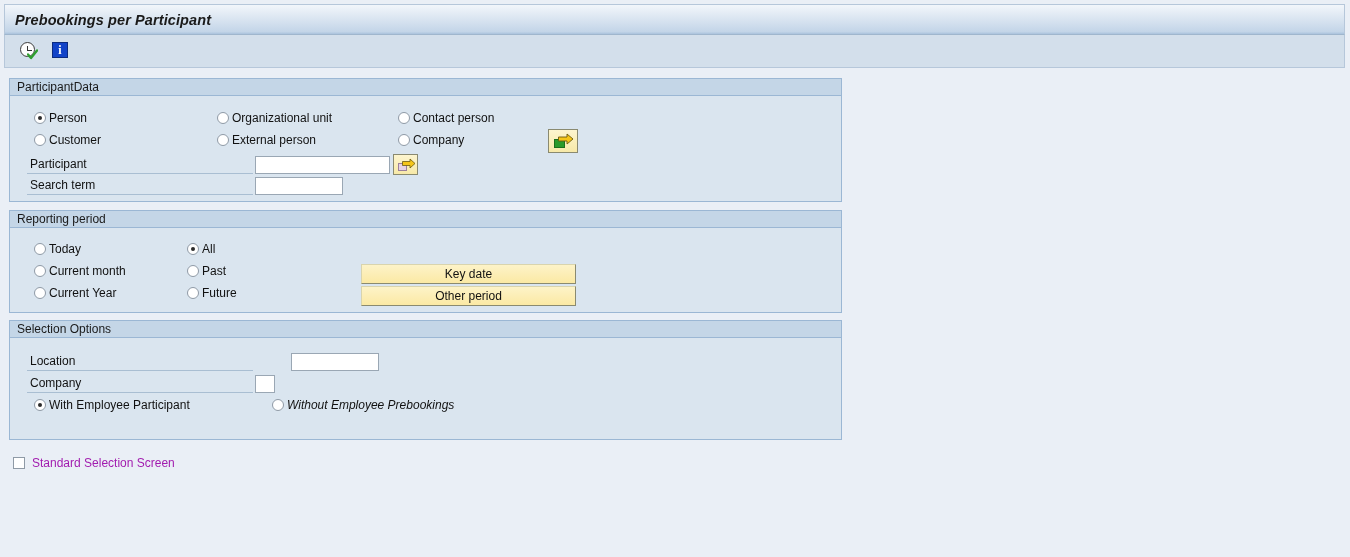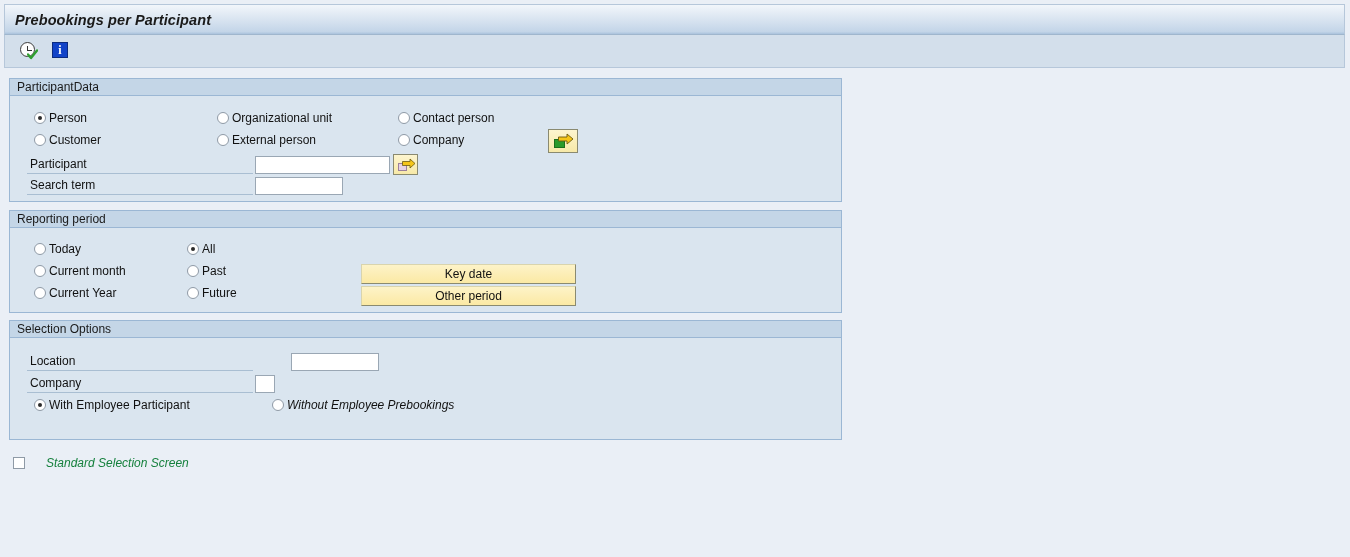--- a/index.html
+++ b/index.html
@@ -227,21 +227,21 @@
     text-align: center;
     cursor: pointer;
     position: absolute;
   }
 
   .bottom-cb-row {
     position: absolute;
     left: 13px; top: 456px;
     display: flex; align-items: center;
   }
-  .bottom-cb-row .lbl { margin-left: 21px; font-size: 12px; color: #15803d; font-style: italic; }
+  .bottom-cb-row .lbl { margin-left: 7px; font-size: 12px; color: #a21caf; }
 </style>
 </head>
 <body>
 
 <div id="app">
 
   <div class="titlebar">
     <div class="titlebar-text">Prebookings per Participant</div>
   </div>
 

